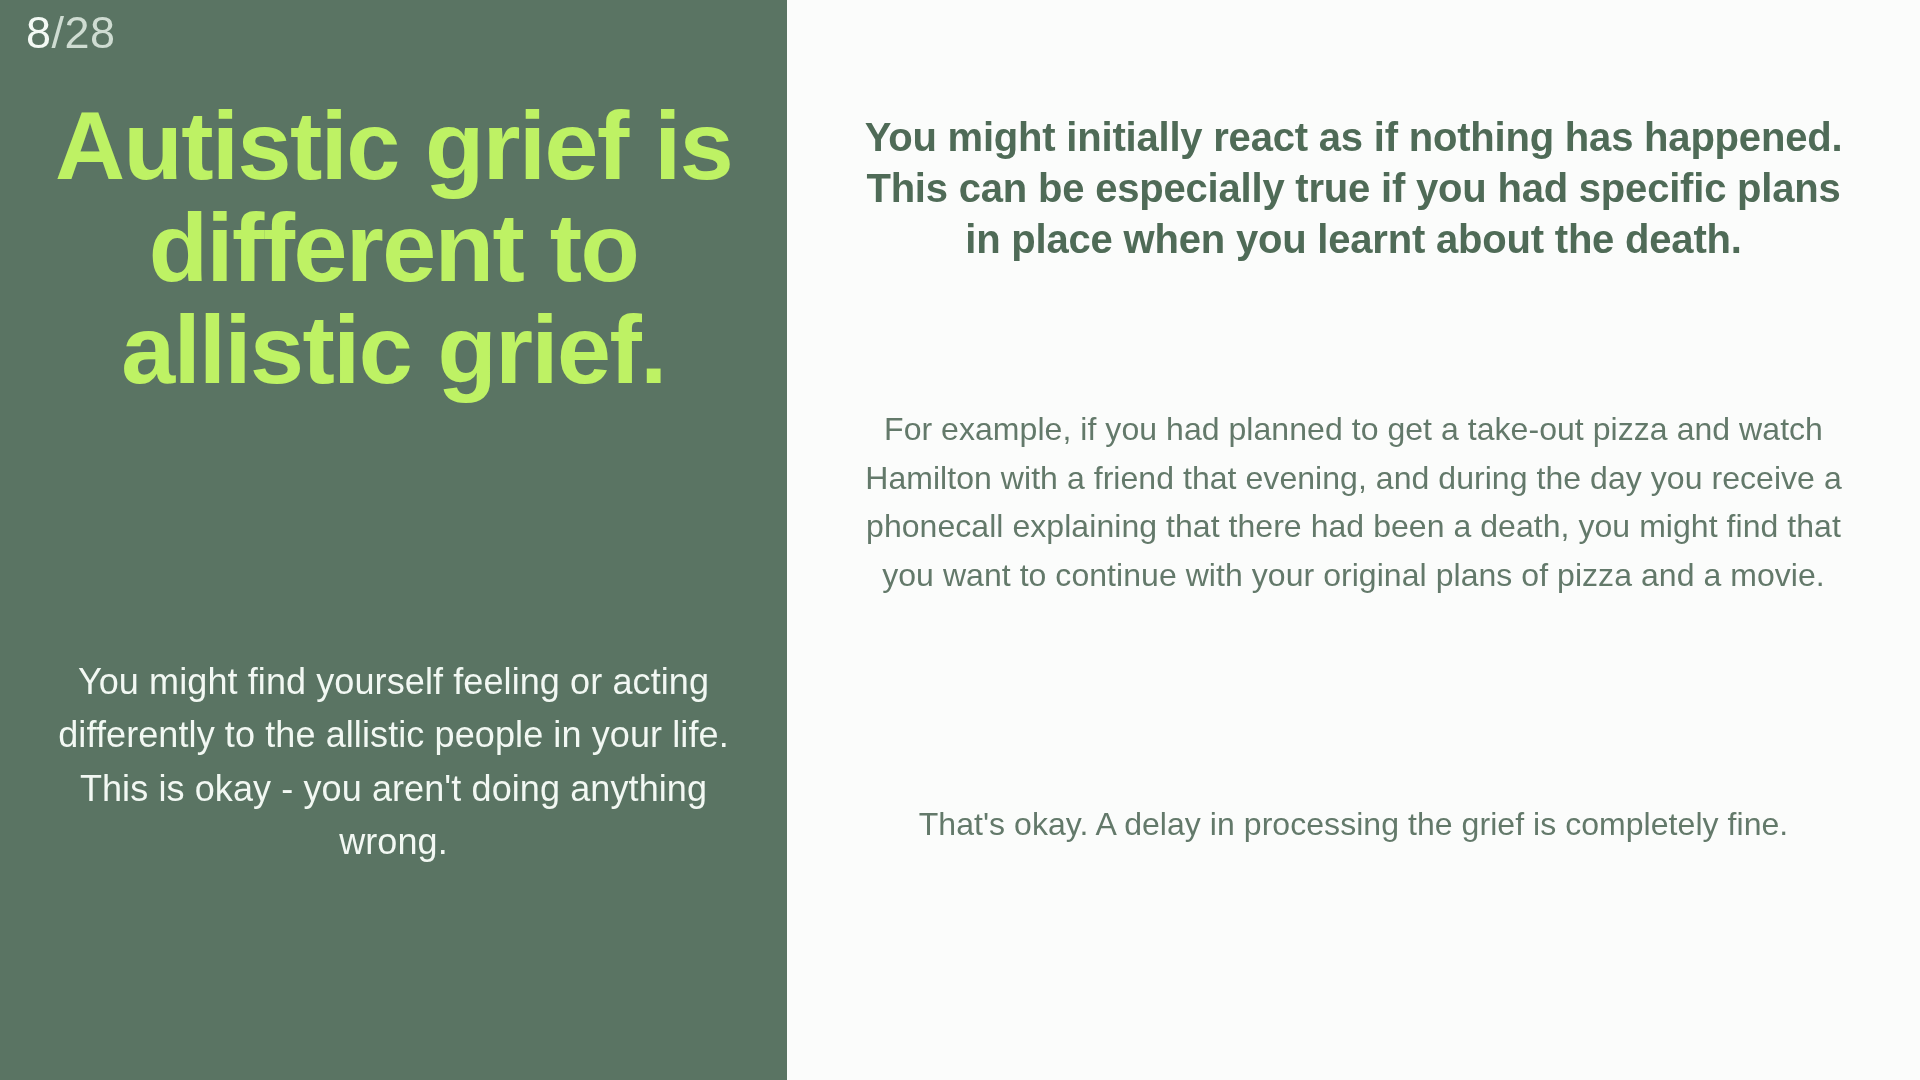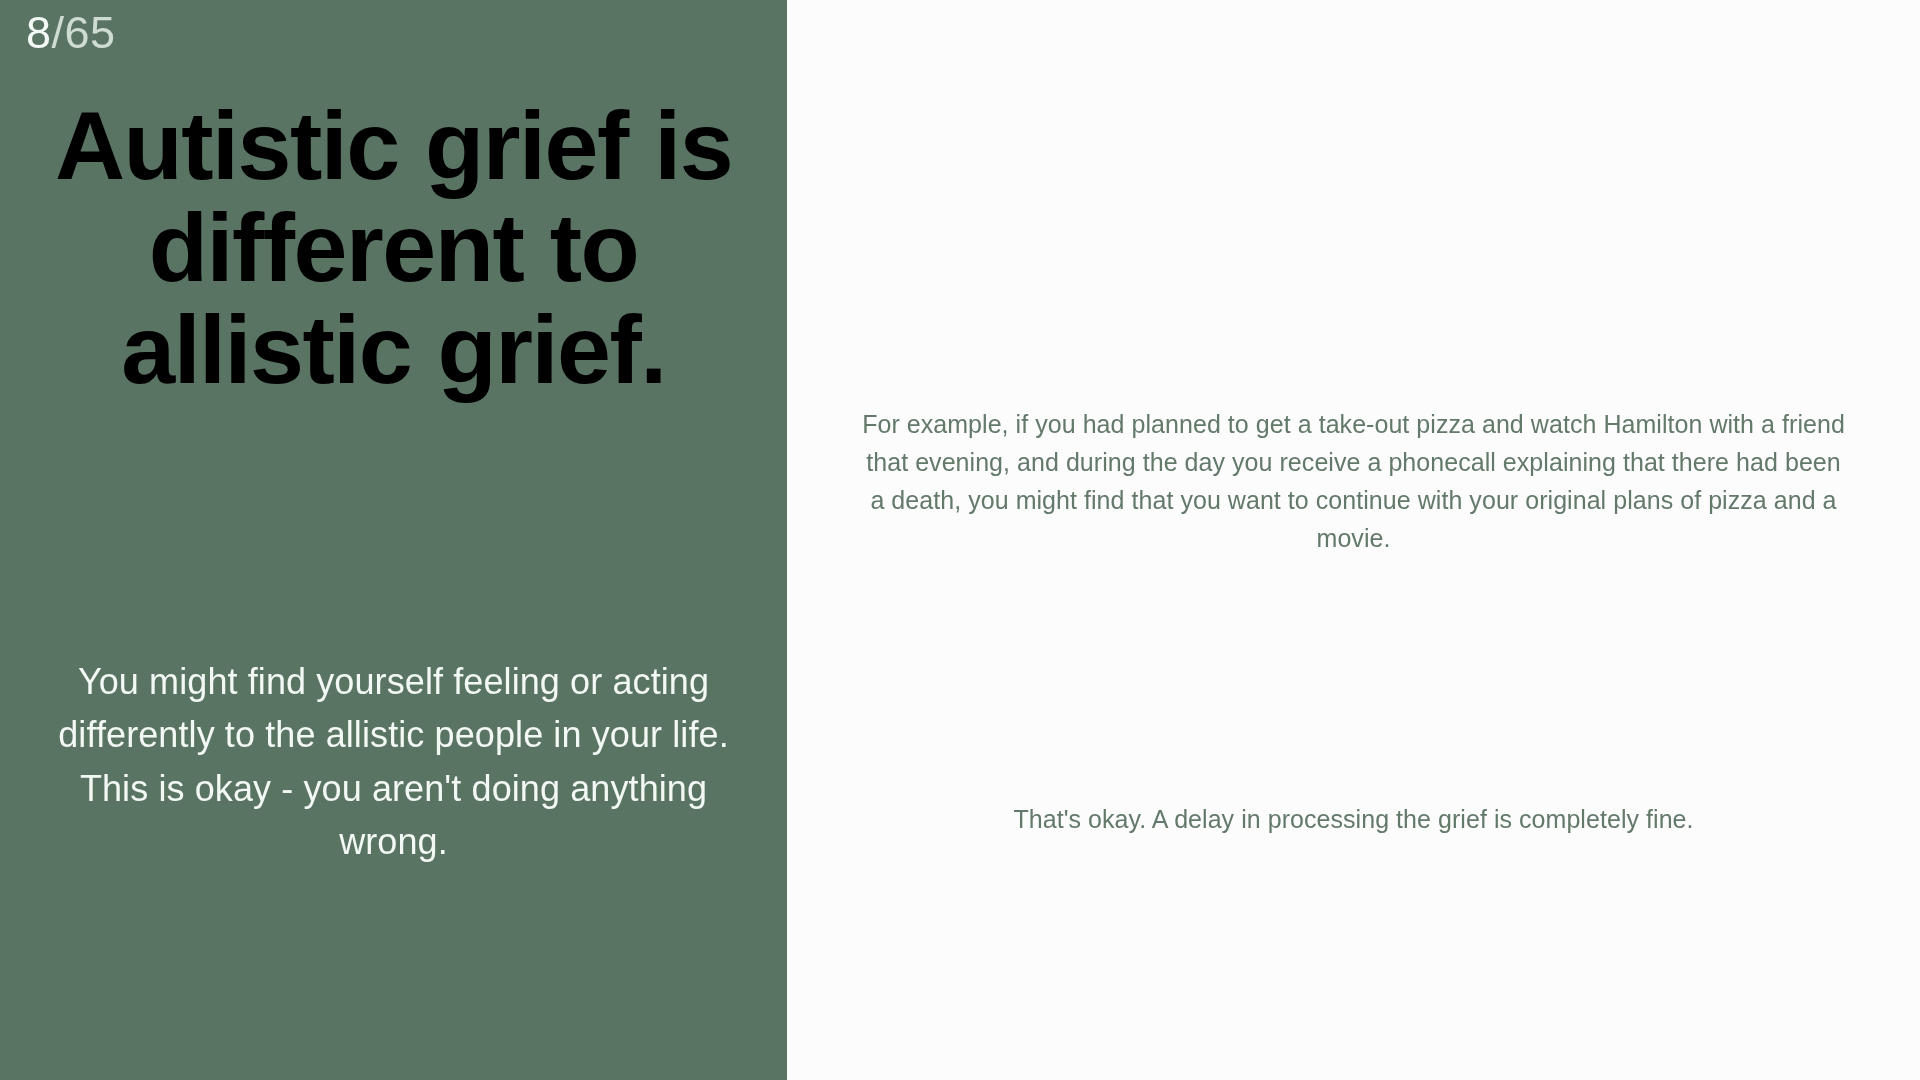--- a/index.html
+++ b/index.html
@@ -48,21 +48,21 @@
   .page-indicator .page-current { color: #f4faf5; }
   .page-indicator .page-sep,
   .page-indicator .page-total { color: #cfdcd2; }
 
   .left-title {
     position: absolute;
     left: 30px;
     right: 30px;
     top: 95px;
     text-align: center;
-    color: #000000;
+    color: #bef264;
     font-size: 97px;
     font-weight: 700;
     line-height: 1.05;
     letter-spacing: -1.5px;
     word-spacing: 1px;
   }
 
   .left-body {
     position: absolute;
     left: 52px;
@@ -98,47 +98,48 @@
     line-height: 1.28;
     letter-spacing: -0.2px;
   }
 
   .right-para {
     position: absolute;
     left: 75px;
     right: 75px;
     text-align: center;
     color: #63796a;
-    font-size: 25px;
+    font-size: 32px;
     font-weight: 400;
     line-height: 1.52;
     letter-spacing: 0.05px;
   }
   .right-para-1 { top: 405px; }
   .right-para-2 { top: 800px; }
 </style>
 </head>
 <body>
 
 <div class="slide">
 
   <div class="left-panel">
 
     <div class="page-indicator">
-      <span class="page-current">8</span><span class="page-sep">/</span><span class="page-total">65</span>
+      <span class="page-current">8</span><span class="page-sep">/</span><span class="page-total">28</span>
     </div>
 
     <h1 class="left-title">Autistic grief is different to allistic grief.</h1>
 
     <p class="left-body">You might find yourself feeling or acting differently to the allistic people in your life. This is okay - you aren't doing anything wrong.</p>
 
   </div>
 
   <div class="right-panel">
 
+    <h2 class="right-heading">You might initially react as if nothing has happened. This can be especially true if you had specific plans in place when you learnt about the death.</h2>
 
     <p class="right-para right-para-1">For example, if you had planned to get a take-out pizza and watch Hamilton with a friend that evening, and during the day you receive a phonecall explaining that there had been a death, you might find that you want to continue with your original plans of pizza and a movie.</p>
 
     <p class="right-para right-para-2">That's okay. A delay in processing the grief is completely fine.</p>
 
   </div>
 
 </div>
 
 </body></html>

